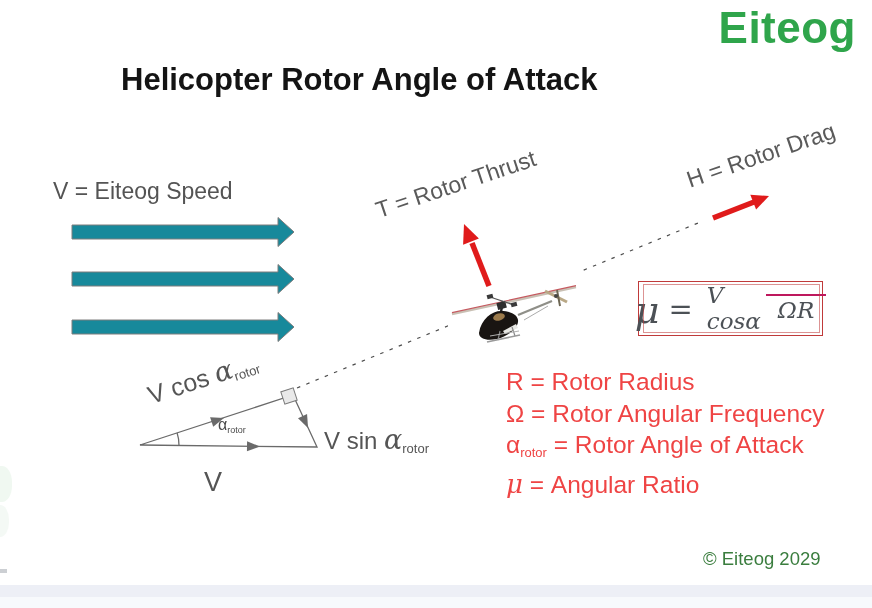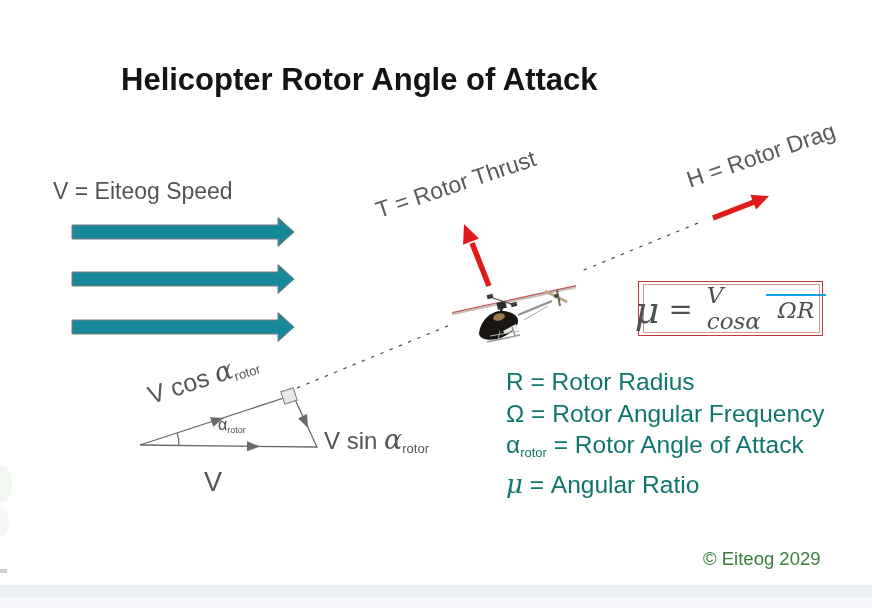--- a/index.html
+++ b/index.html
@@ -23,51 +23,52 @@
               transform:rotate(-18deg);font-size:25px;color:#555;white-space:nowrap;}
   .vsin-label{position:absolute;left:324px;top:394px;font-size:24px;color:#555;white-space:nowrap;margin-top:30px;}
   .alpha-label{position:absolute;left:193px;top:416px;font-size:16px;color:#4a4a4a;white-space:nowrap;margin-left:25px;}
   .v-label{position:absolute;left:204px;top:467px;font-size:27px;color:#555;}
   .greek-serif{font-family:"DejaVu Serif",serif;font-style:italic;}
   .vcos-label .greek-serif,.vsin-label .greek-serif{font-size:27px;}
   sub.rsub{font-size:13px;vertical-align:-4px;}
   .alpha-label sub.rsub{font-size:9px;vertical-align:-3px;}
 
   .defs{position:absolute;left:506px;top:366px;font-size:24.5px;line-height:31.5px;
-        color:#0f766e;white-space:nowrap;}
+        color:#ef4444;white-space:nowrap;}
   .defs .mu{font-family:"DejaVu Serif",serif;font-style:italic;font-size:26px;}
 
   .formula-box{position:absolute;left:638px;top:281px;width:185px;height:55px;
                border:1px solid #c03a3a;box-sizing:border-box;display:flex;
                align-items:center;justify-content:center;gap:9px;
                color:#4c5156;font-family:"DejaVu Serif",serif;}
   .formula-box::after{content:'';position:absolute;top:2px;right:2px;bottom:2px;left:4px;
                border:1px solid rgba(192,58,58,.55);pointer-events:none;}
   .formula-box .mu{font-style:italic;font-size:38px;line-height:38px;margin-top:2px;}
   .formula-box .eq{font-size:29px;}
   .frac{display:flex;flex-direction:row;align-items:center;font-style:italic;font-size:23px;}
   .frac .num{padding:0 5px 1px 5px;}
-  .frac .den{border-top:2px solid #0ea5e9;padding:1px 12px 0 12px;}
+  .frac .den{border-top:2px solid #be185d;padding:1px 12px 0 12px;}
 
   .copyright{position:absolute;left:703px;top:548px;font-size:18.5px;color:#3a7d3e;}
 
   .band1{position:absolute;left:0;top:585px;width:872px;height:12px;background:#edeff6;}
   .band2{position:absolute;left:0;top:597px;width:872px;height:11px;background:#f7f9fc;}
 
   .wm1{position:absolute;left:-10px;top:466px;width:22px;height:36px;background:#e4f2e6;
        opacity:.55;border-radius:45%;}
   .wm2{position:absolute;left:-11px;top:505px;width:20px;height:32px;background:#eaf4ec;
        opacity:.5;border-radius:45%;}
   .speck{position:absolute;left:0;top:569px;width:7px;height:4px;background:#9aa0a8;opacity:.5;}
 </style>
 </head>
 <body>
 
 <div class="canvas">
 
+  <div class="logo">Eiteog</div>
   <h1 class="title">Helicopter Rotor Angle of Attack</h1>
 
   <div class="fwd-label">V = Eiteog Speed</div>
   <div class="rot-label thrust-label">T = Rotor Thrust</div>
   <div class="rot-label drag-label">H = Rotor Drag</div>
 
   <svg width="872" height="608" viewBox="0 0 872 608">
 
     <g fill="#17899b" stroke="#7c7c7c" stroke-width="1">
       <polygon points="72,225 278,225 278,217.5 294,232 278,246.5 278,239 72,239"></polygon>

